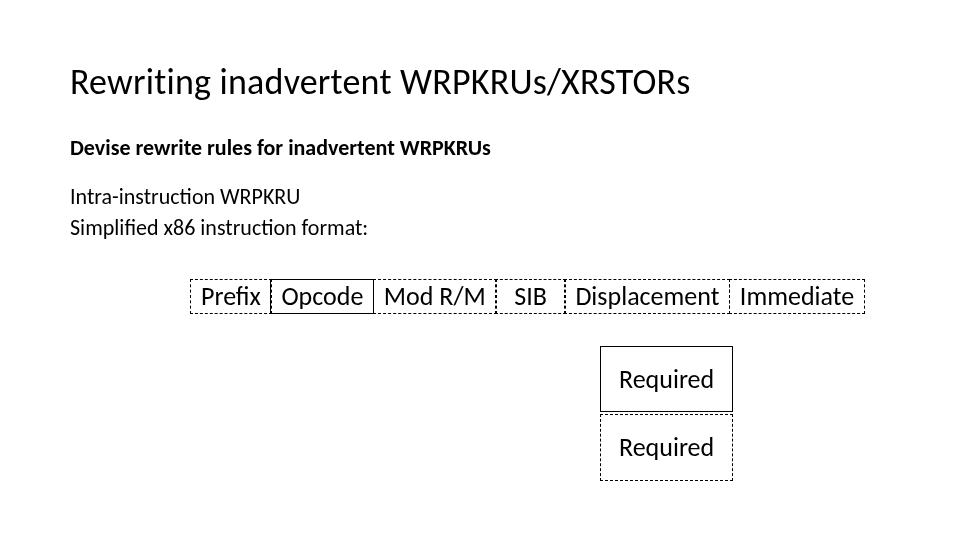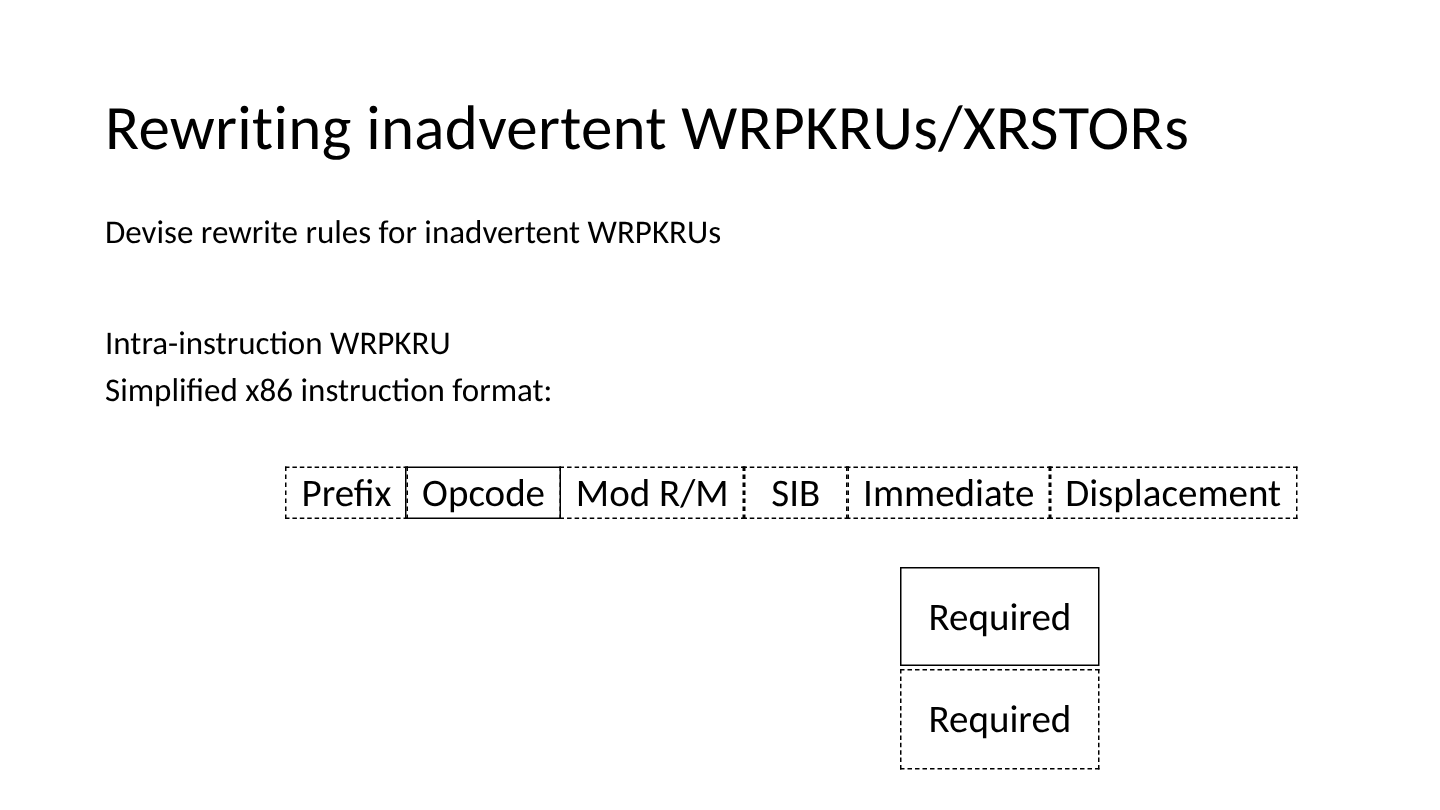--- a/index.html
+++ b/index.html
@@ -12,29 +12,29 @@
     color: #000;
   }
   .slide {
     position: relative;
     width: 960px;
     height: 540px;
     box-sizing: border-box;
     padding: 60px 70px 0 70px;
   }
   .title {
-    font-size: 42px;
+    font-size: 36px;
     font-weight: 400;
     margin: 0 0 30px 0;
     letter-spacing: 0.2px;
   }
   .lead {
     font-size: 22px;
-    font-weight: 400;
-    margin: 0 0 47px 0;
+    font-weight: 700;
+    margin: 0 0 22px 0;
   }
   .subhead {
     font-size: 22px;
     font-weight: 400;
     margin: 0 0 4px 0;
   }
   .body {
     font-size: 22px;
     font-weight: 400;
     margin: 0 0 38px 0;
@@ -85,22 +85,22 @@
 
   <p class="subhead">Intra-instruction WRPKRU</p>
 
   <p class="body">Simplified x86 instruction format:</p>
 
   <div class="format-row">
     <div class="cell opt">Prefix</div>
     <div class="cell req">Opcode</div>
     <div class="cell opt">Mod R/M</div>
     <div class="cell opt" style="padding-left:18px;padding-right:18px">SIB</div>
+    <div class="cell opt">Displacement</div>
     <div class="cell opt">Immediate</div>
-    <div class="cell opt">Displacement</div>
   </div>
 
   <div class="legend">
     <div class="cell req">Required</div>
     <div class="cell opt">Required</div>
   </div>
 
 </div>
 
 </body></html>

